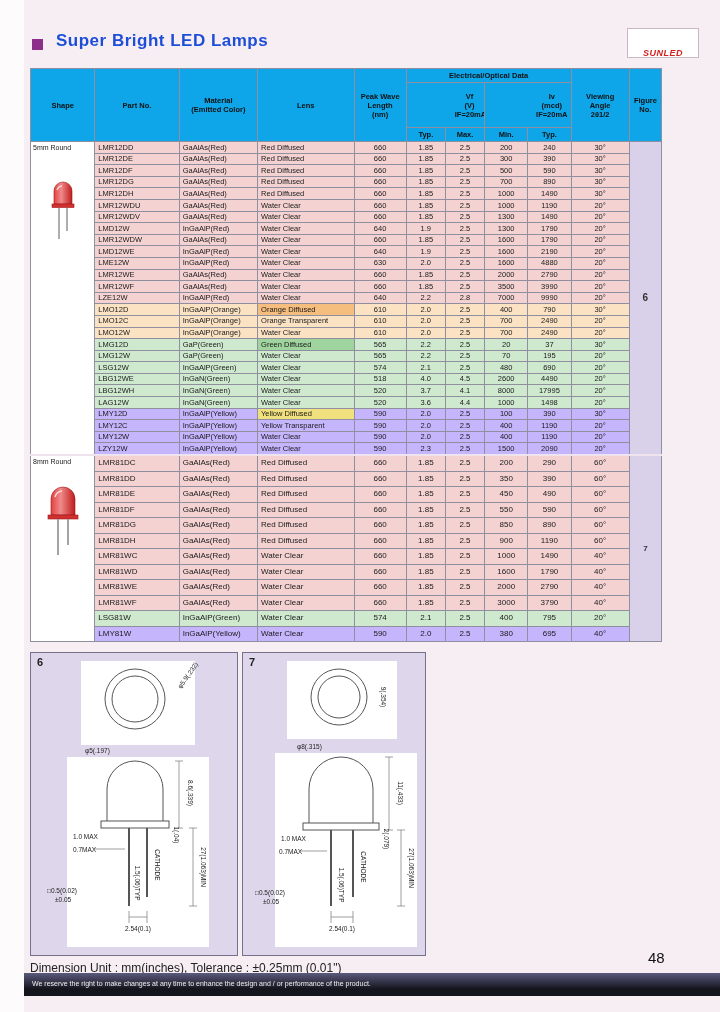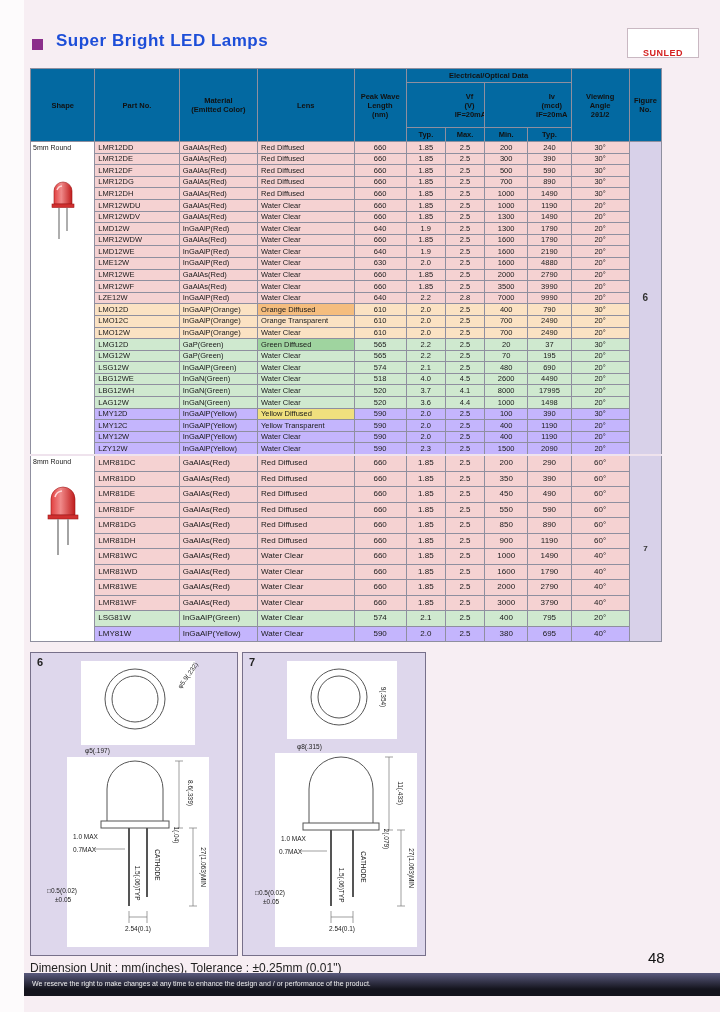--- a/index.html
+++ b/index.html
@@ -5,28 +5,28 @@
   html,body{margin:0;padding:0;background:#e8e0e6;}
   .page{position:relative;width:720px;height:1012px;background:#f7eef3;overflow:hidden;
         font-family:"Liberation Sans",sans-serif;}
   .left-margin{position:absolute;left:0;top:0;width:24px;height:1012px;background:#fdfbfc;}
 
   
   .hdr-bullet{position:absolute;left:32px;top:39px;width:11px;height:11px;background:#8b2f8b;}
   .page-title{position:absolute;left:56px;top:31px;font-size:17px;font-weight:bold;color:#1d4ed8;letter-spacing:.5px;}
   .logo{position:absolute;left:627px;top:28px;width:70px;height:28px;background:#fff;border:1px solid #c9b8c2;
         display:flex;flex-direction:column;align-items:center;justify-content:center;}
-  .logo-text{font-size:9px;font-weight:bold;color:#d42020;letter-spacing:.5px;line-height:1;margin-top:20px;}
+  .logo-text{font-size:9px;font-weight:bold;font-style:italic;color:#d42020;letter-spacing:.5px;line-height:1;margin-top:20px;}
   .logo-swoosh{width:56px;height:10px;}
 
   
   .tbl-wrap{position:absolute;left:30px;top:68px;}
   table{border-collapse:collapse;table-layout:fixed;width:632px;border:1px solid #555;}
   th,td{border:1px solid #8f8f9f;overflow:hidden;}
-  thead th{background:#0369a1;font-size:7.5px;font-weight:bold;color:#111;
+  thead th{background:#0ea5e9;font-size:7.5px;font-weight:bold;color:#111;
            white-space:pre-line;line-height:1.2;padding:0;text-align:center;vertical-align:middle;}
   th.eo{height:13px;}
   tr.subhead th{height:13px;}
   tr.grouphead th{height:44px;padding-left:48px;}
   tbody td{font-size:7.5px;color:#1a1a1a;text-align:center;padding:0 1px;line-height:1;vertical-align:middle;}
   #body-0 td{height:10.6px;}
   #body-1 td{height:14.5px;font-size:8px;}
   #body-1 tr:first-child td{border-top:2px solid #efe3ed;margin-top:28px;}
   tr.row-red td{background:#f5d2d2;}
   tr.row-orange td{background:#fbe2c3;}

